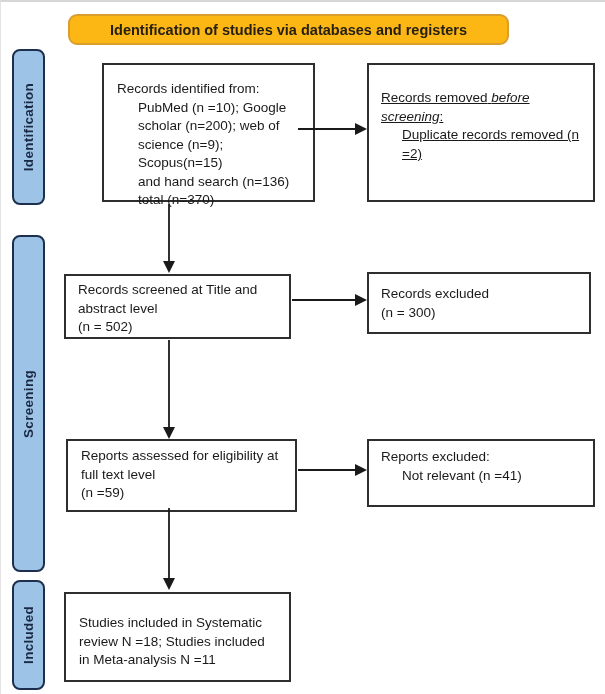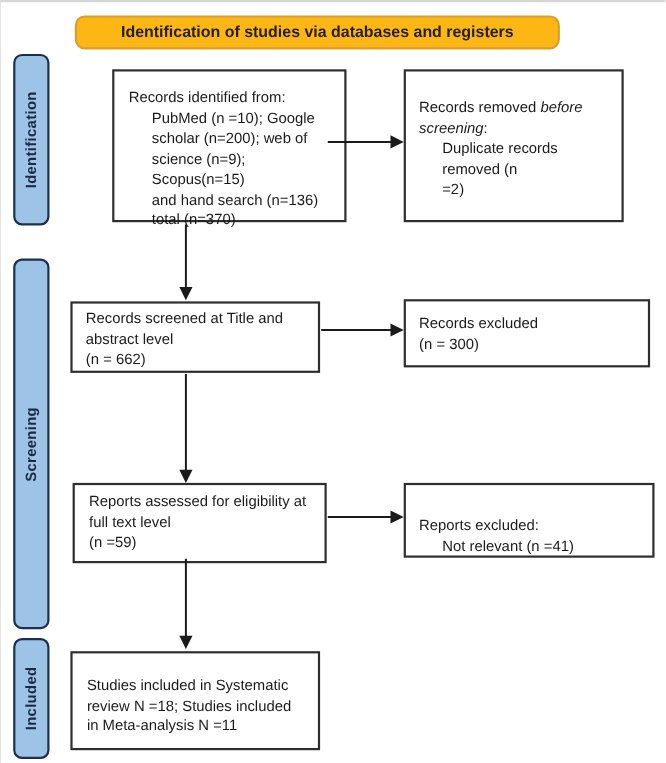--- a/index.html
+++ b/index.html
@@ -58,25 +58,25 @@
 
   
   .box {
     position: absolute;
     background: #ffffff;
     border: 2px solid var(--box_border, #2e2e2e);
     font-size: 13.5px;
     line-height: 18.5px;
   }
   .box-identified   { left: 65px;  top: 61px;  width: 213px; height: 139px; padding: 15px 8px 0 13px; margin-left: 36px; }
-  .box-removed      { left: 366px; top: 61px;  width: 200px; height: 139px; padding: 24px 8px 0 12px; }
+  .box-removed      { left: 366px; top: 61px;  width: 228px; height: 139px; padding: 24px 8px 0 12px; text-decoration: underline; }
   .box-screened     { left: 63px;  top: 272px; width: 227px; height: 65px;  padding: 5px 8px 0 12px; }
   .box-rec-excluded { left: 366px; top: 270px; width: 224px; height: 62px;  padding: 11px 8px 0 12px; }
   .box-assessed     { left: 65px;  top: 437px; width: 231px; height: 73px;  padding: 6px 8px 0 13px; }
-  .box-rep-excluded { left: 366px; top: 437px; width: 228px; height: 68px;  padding: 28px 8px 0 12px; }
+  .box-rep-excluded { left: 366px; top: 437px; width: 228px; height: 68px;  padding: 7px 8px 0 12px; }
   .box-included     { left: 63px;  top: 590px; width: 227px; height: 90px;  padding: 20px 8px 0 13px; }
 
   .multiline { white-space: pre-line; }
   .indent { padding-left: 21px; }
   em { font-style: italic; }
 
   
   .arrows {
     position: absolute;
     left: 0; top: 0;
@@ -117,21 +117,21 @@
   <div class="box box-removed">
     <div><span>Records removed</span> <em>before</em></div>
     <div><em>screening</em><span>:</span></div>
     <div class="indent multiline">Duplicate records removed (n
 =2)</div>
   </div>
 
   <div class="box box-screened">
     <div class="multiline">Records screened at Title and
 abstract level
-(n = 662)</div>
+(n = 502)</div>
   </div>
 
   <div class="box box-rec-excluded">
     <div class="multiline">Records excluded
 (n = 300)</div>
   </div>
 
   <div class="box box-assessed">
     <div class="multiline">Reports assessed for eligibility at
 full text level

